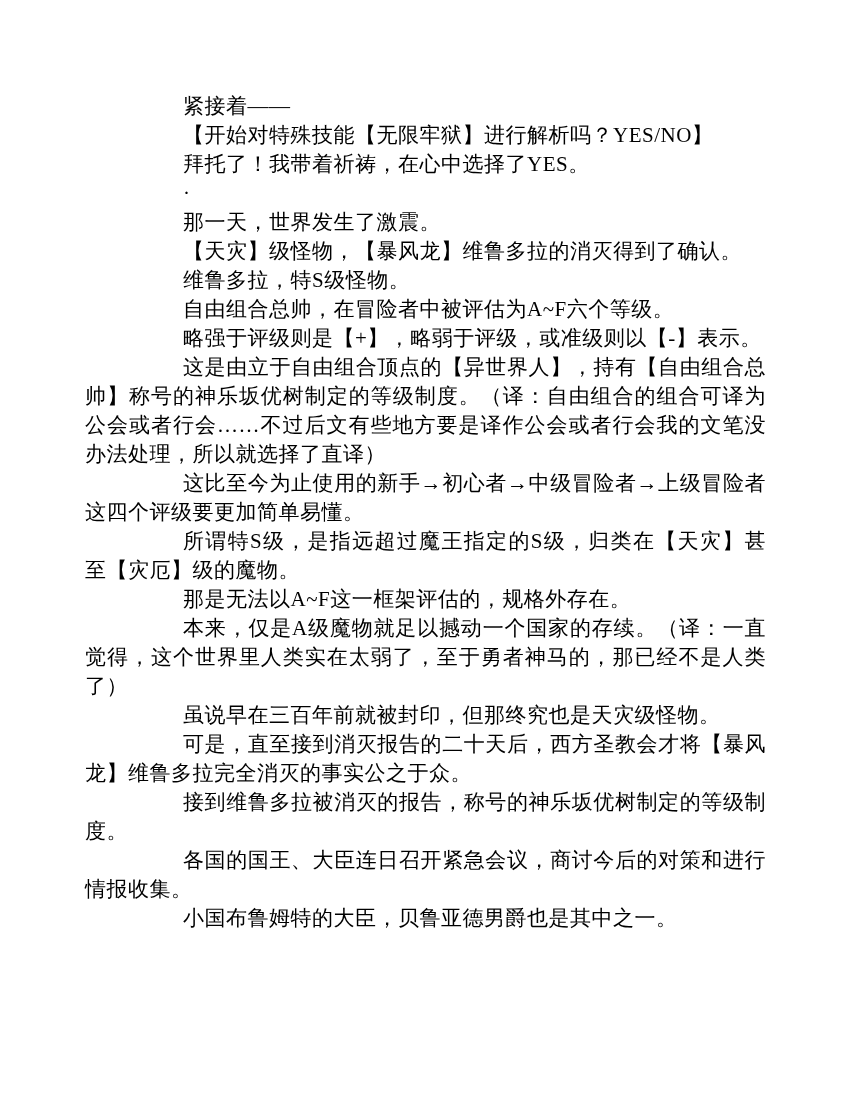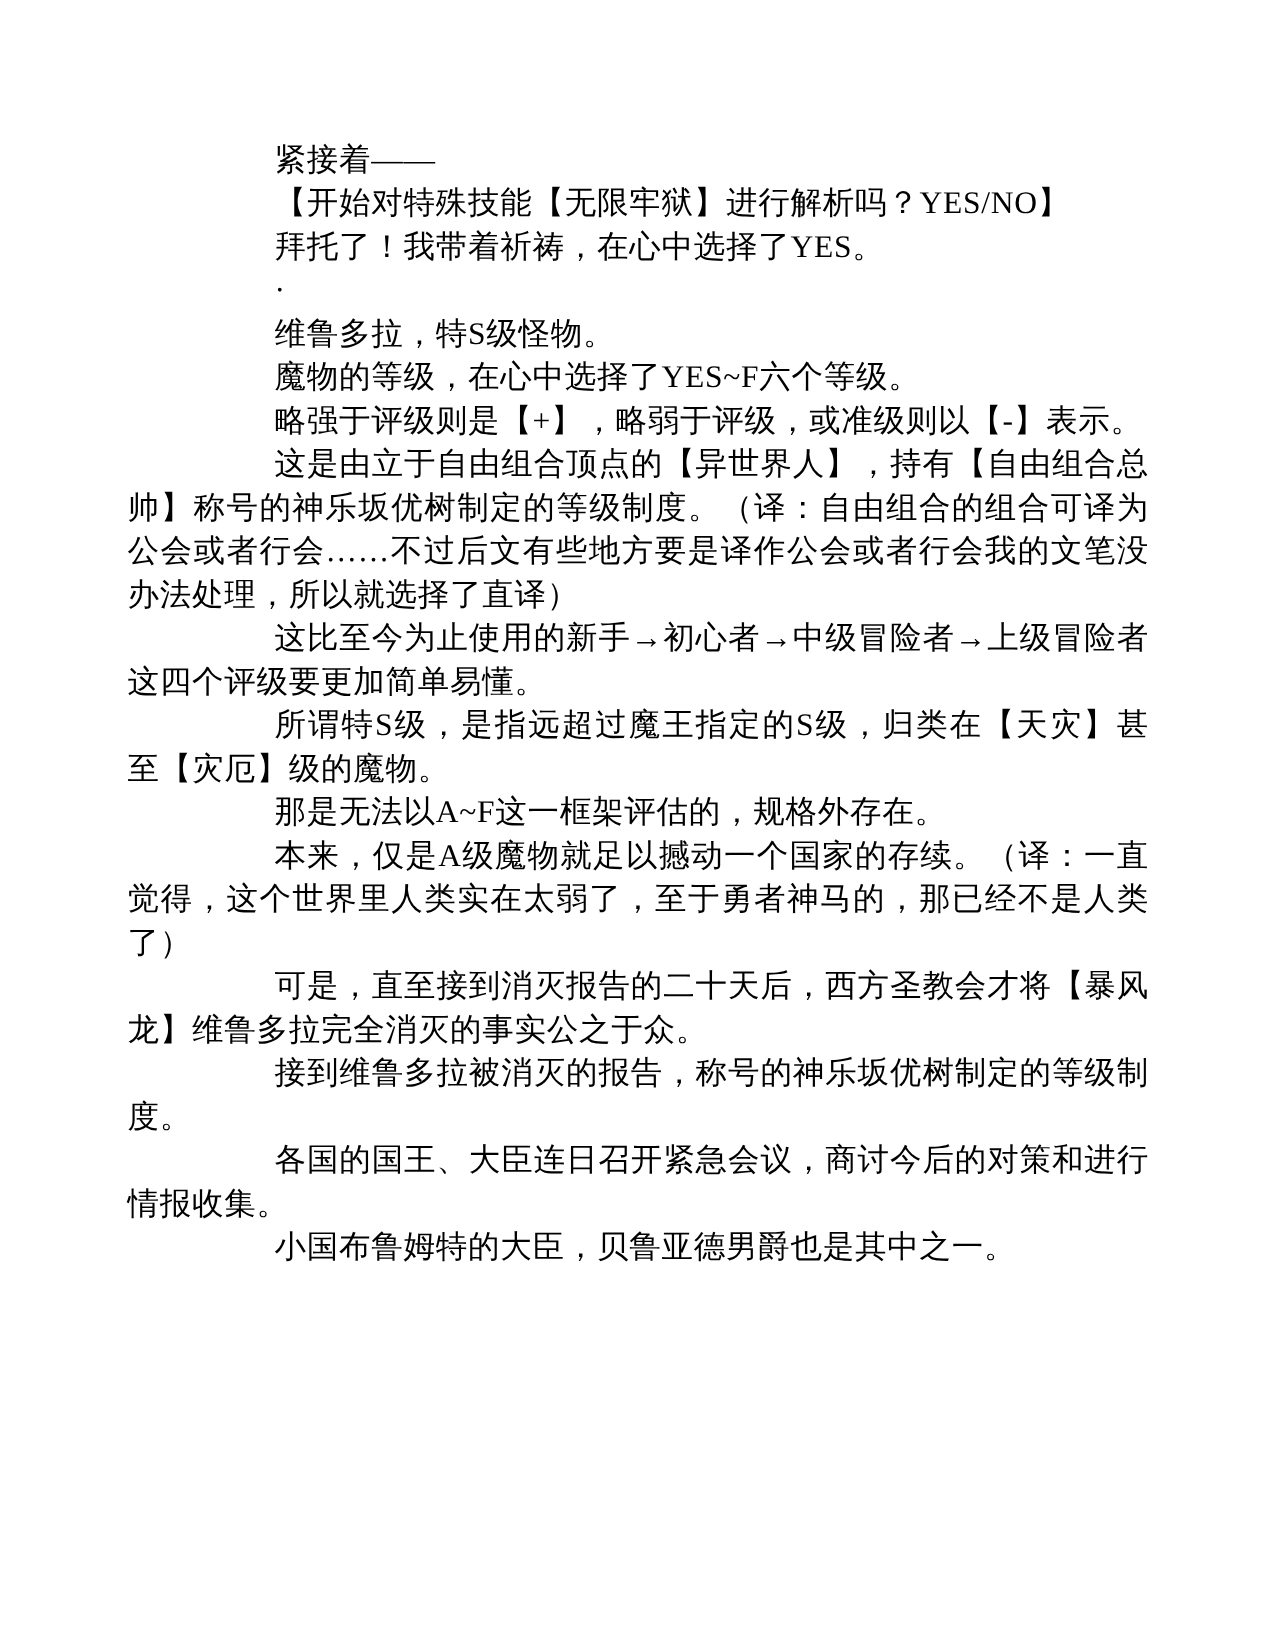--- a/index.html
+++ b/index.html
@@ -35,26 +35,29 @@
 </style>
 </head>
 <body>
 
 <div class="page">
   <div class="text-block">
     <p>紧接着——</p>
     <p>【开始对特殊技能【无限牢狱】进行解析吗？YES/NO】</p>
     <p>拜托了！我带着祈祷，在心中选择了YES。</p>
     <p>·</p>
+    <p>那一天，世界发生了激震。</p>
+    <p>【天灾】级怪物，【暴风龙】维鲁多拉的消灭得到了确认。</p>
     <p>维鲁多拉，特S级怪物。</p>
-    <p>魔物的等级，在心中选择了YES~F六个等级。</p>
+    <p>自由组合总帅，在冒险者中被评估为A~F六个等级。</p>
     <p>略强于评级则是【+】，略弱于评级，或准级则以【-】表示。</p>
     <p>这是由立于自由组合顶点的【异世界人】，持有【自由组合总帅】称号的神乐坂优树制定的等级制度。（译：自由组合的组合可译为公会或者行会……不过后文有些地方要是译作公会或者行会我的文笔没办法处理，所以就选择了直译）</p>
     <p>这比至今为止使用的新手→初心者→中级冒险者→上级冒险者这四个评级要更加简单易懂。</p>
     <p>所谓特S级，是指远超过魔王指定的S级，归类在【天灾】甚至【灾厄】级的魔物。</p>
     <p>那是无法以A~F这一框架评估的，规格外存在。</p>
     <p>本来，仅是A级魔物就足以撼动一个国家的存续。（译：一直觉得，这个世界里人类实在太弱了，至于勇者神马的，那已经不是人类了）</p>
+    <p>虽说早在三百年前就被封印，但那终究也是天灾级怪物。</p>
     <p>可是，直至接到消灭报告的二十天后，西方圣教会才将【暴风龙】维鲁多拉完全消灭的事实公之于众。</p>
     <p>接到维鲁多拉被消灭的报告，称号的神乐坂优树制定的等级制度。</p>
     <p>各国的国王、大臣连日召开紧急会议，商讨今后的对策和进行情报收集。</p>
     <p>小国布鲁姆特的大臣，贝鲁亚德男爵也是其中之一。</p>
   </div>
 </div>
 
 </body></html>

